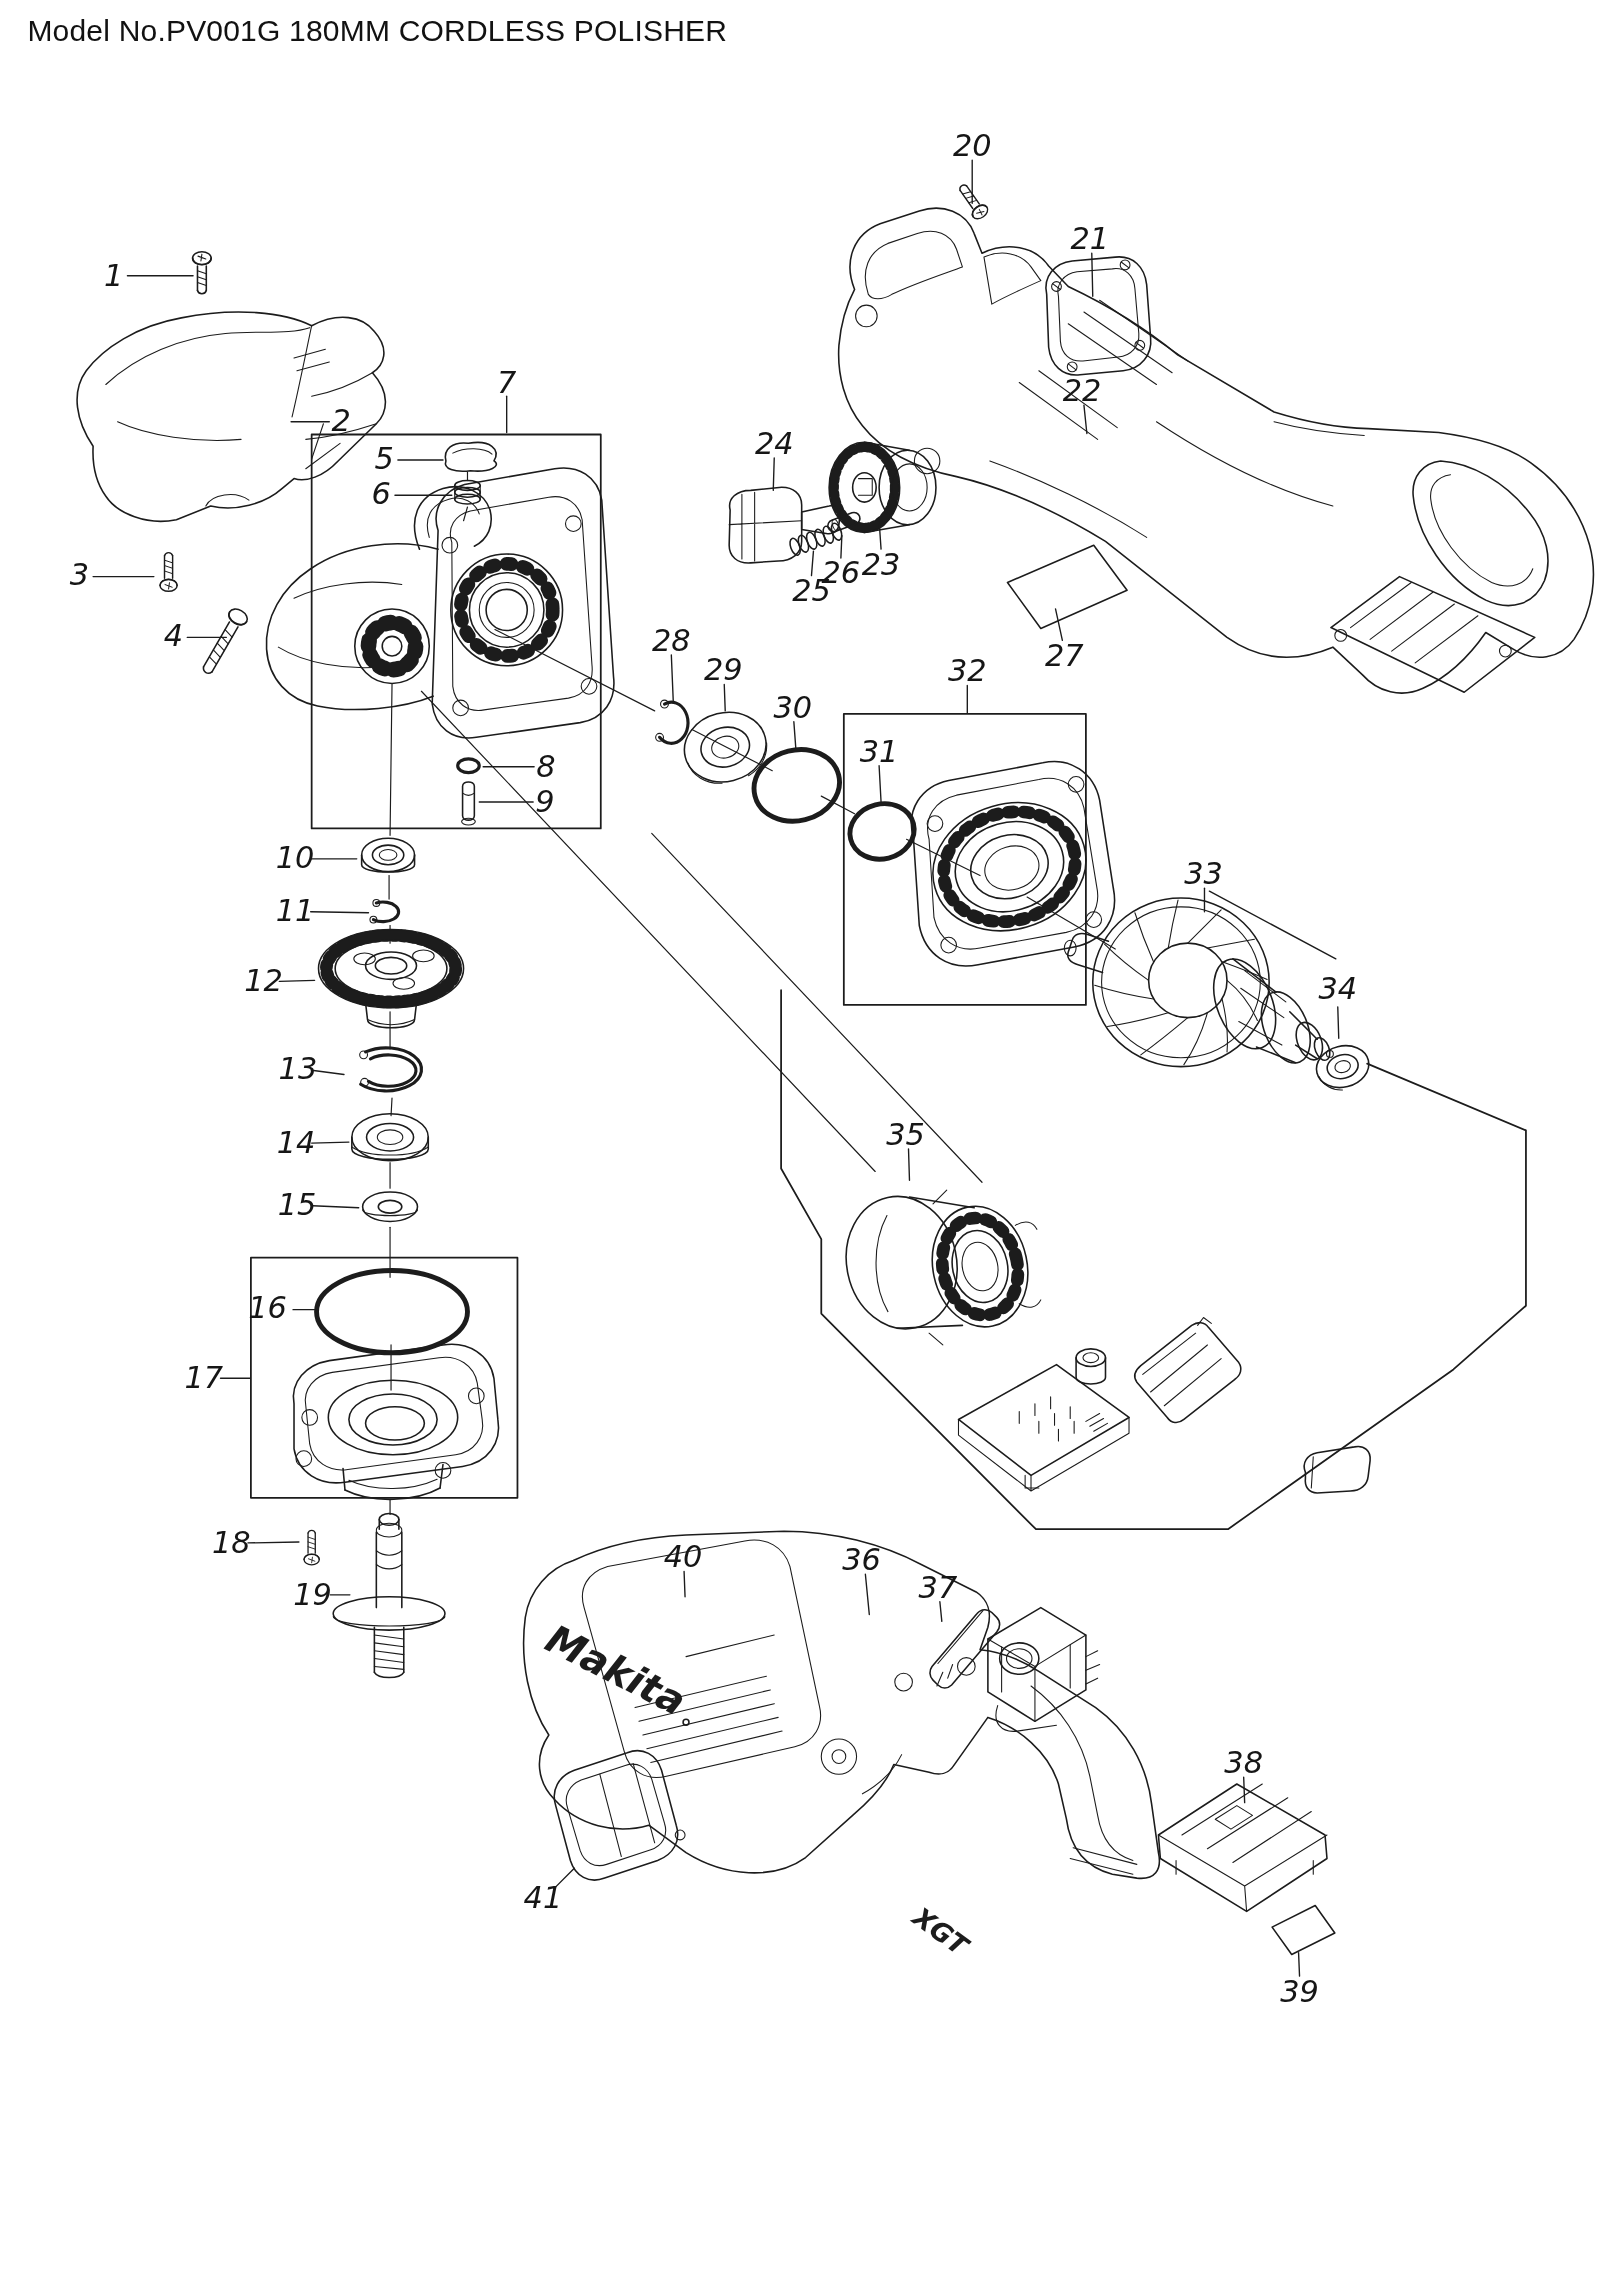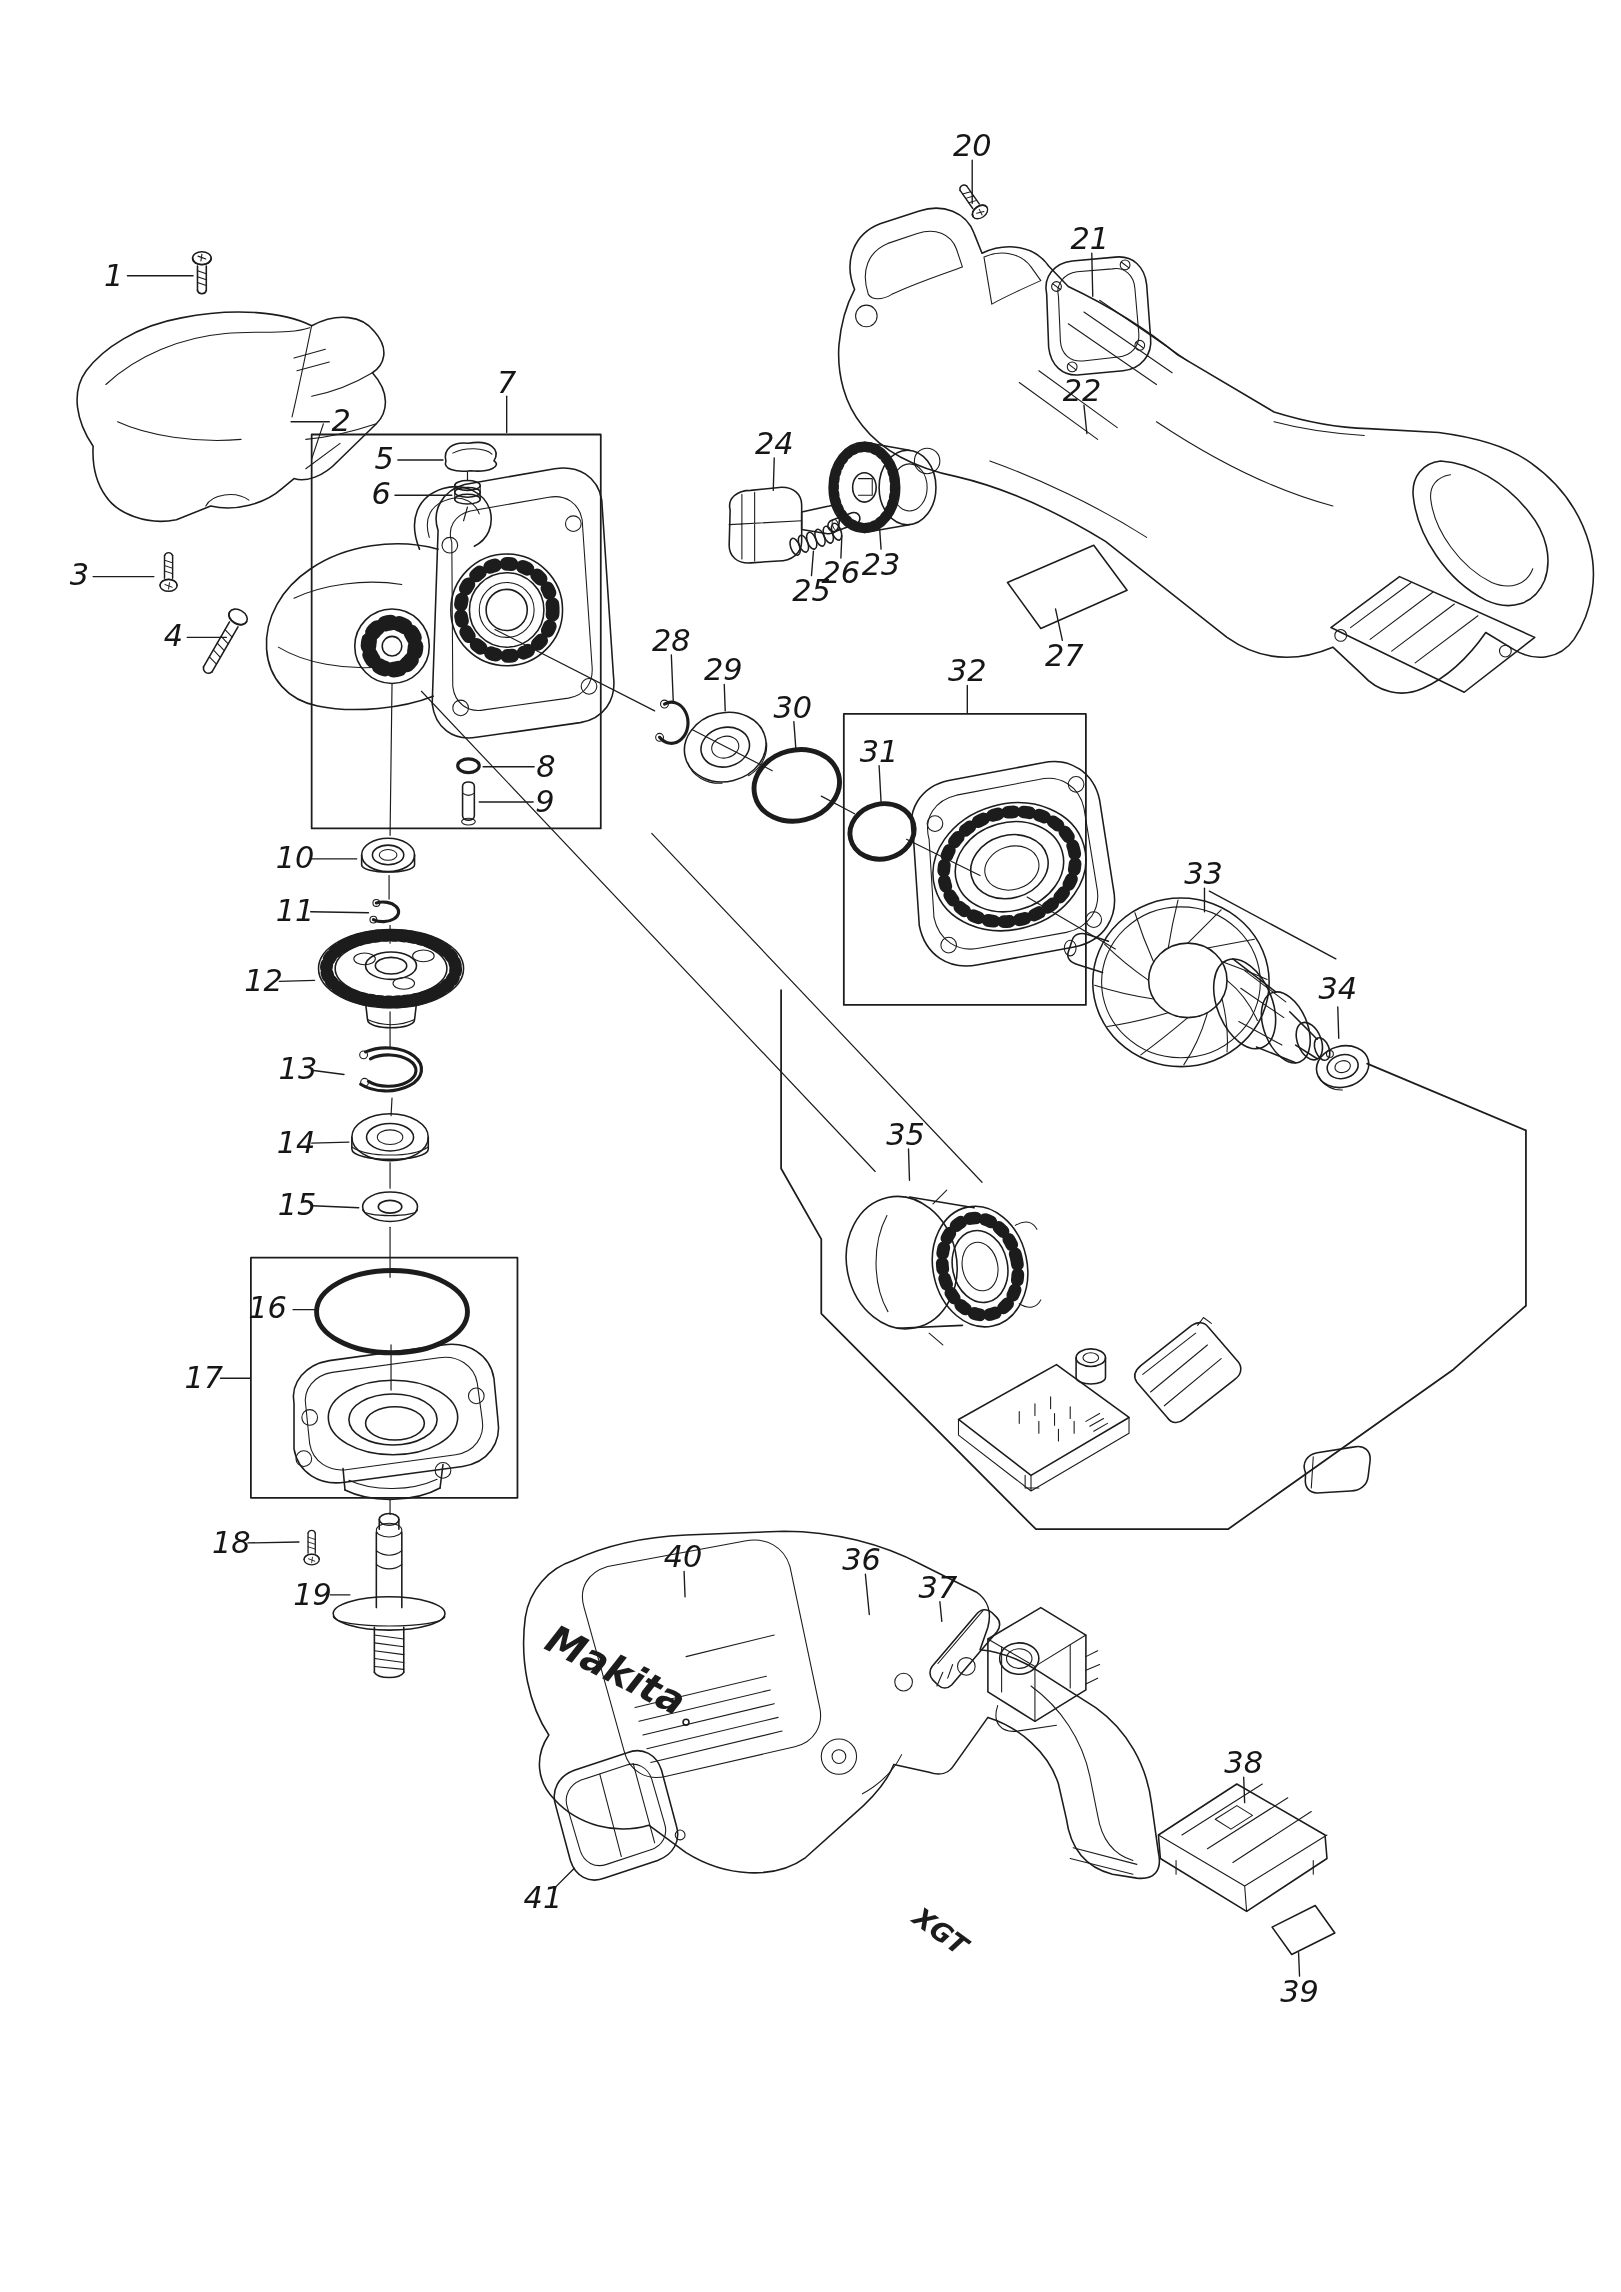--- a/index.html
+++ b/index.html
@@ -24,20 +24,21 @@
   .labels text{font-family:"DejaVu Sans",sans-serif;font-style:italic;font-size:31px;
        fill:#161616;text-anchor:middle;}
   .labels polyline{fill:none;stroke:#1c1c1c;stroke-width:1.4;}
   .logo{font-family:"DejaVu Sans",sans-serif;font-style:italic;font-weight:bold;fill:#1c1c1c;
         text-anchor:middle;}
 </style>
 </head>
 <body>
 
 <div class="page">
+  <div class="title">Model No.PV001G 180MM CORDLESS POLISHER</div>
 
   <svg class="art" width="1621" height="2293" viewBox="0 0 1654 2339">
 
     <g>
       <rect class="gbox" x="318" y="443" width="295" height="402"></rect>
     </g>
     <g>
       <rect class="gbox" x="256" y="1283" width="272" height="245"></rect>
     </g>
     <g>

